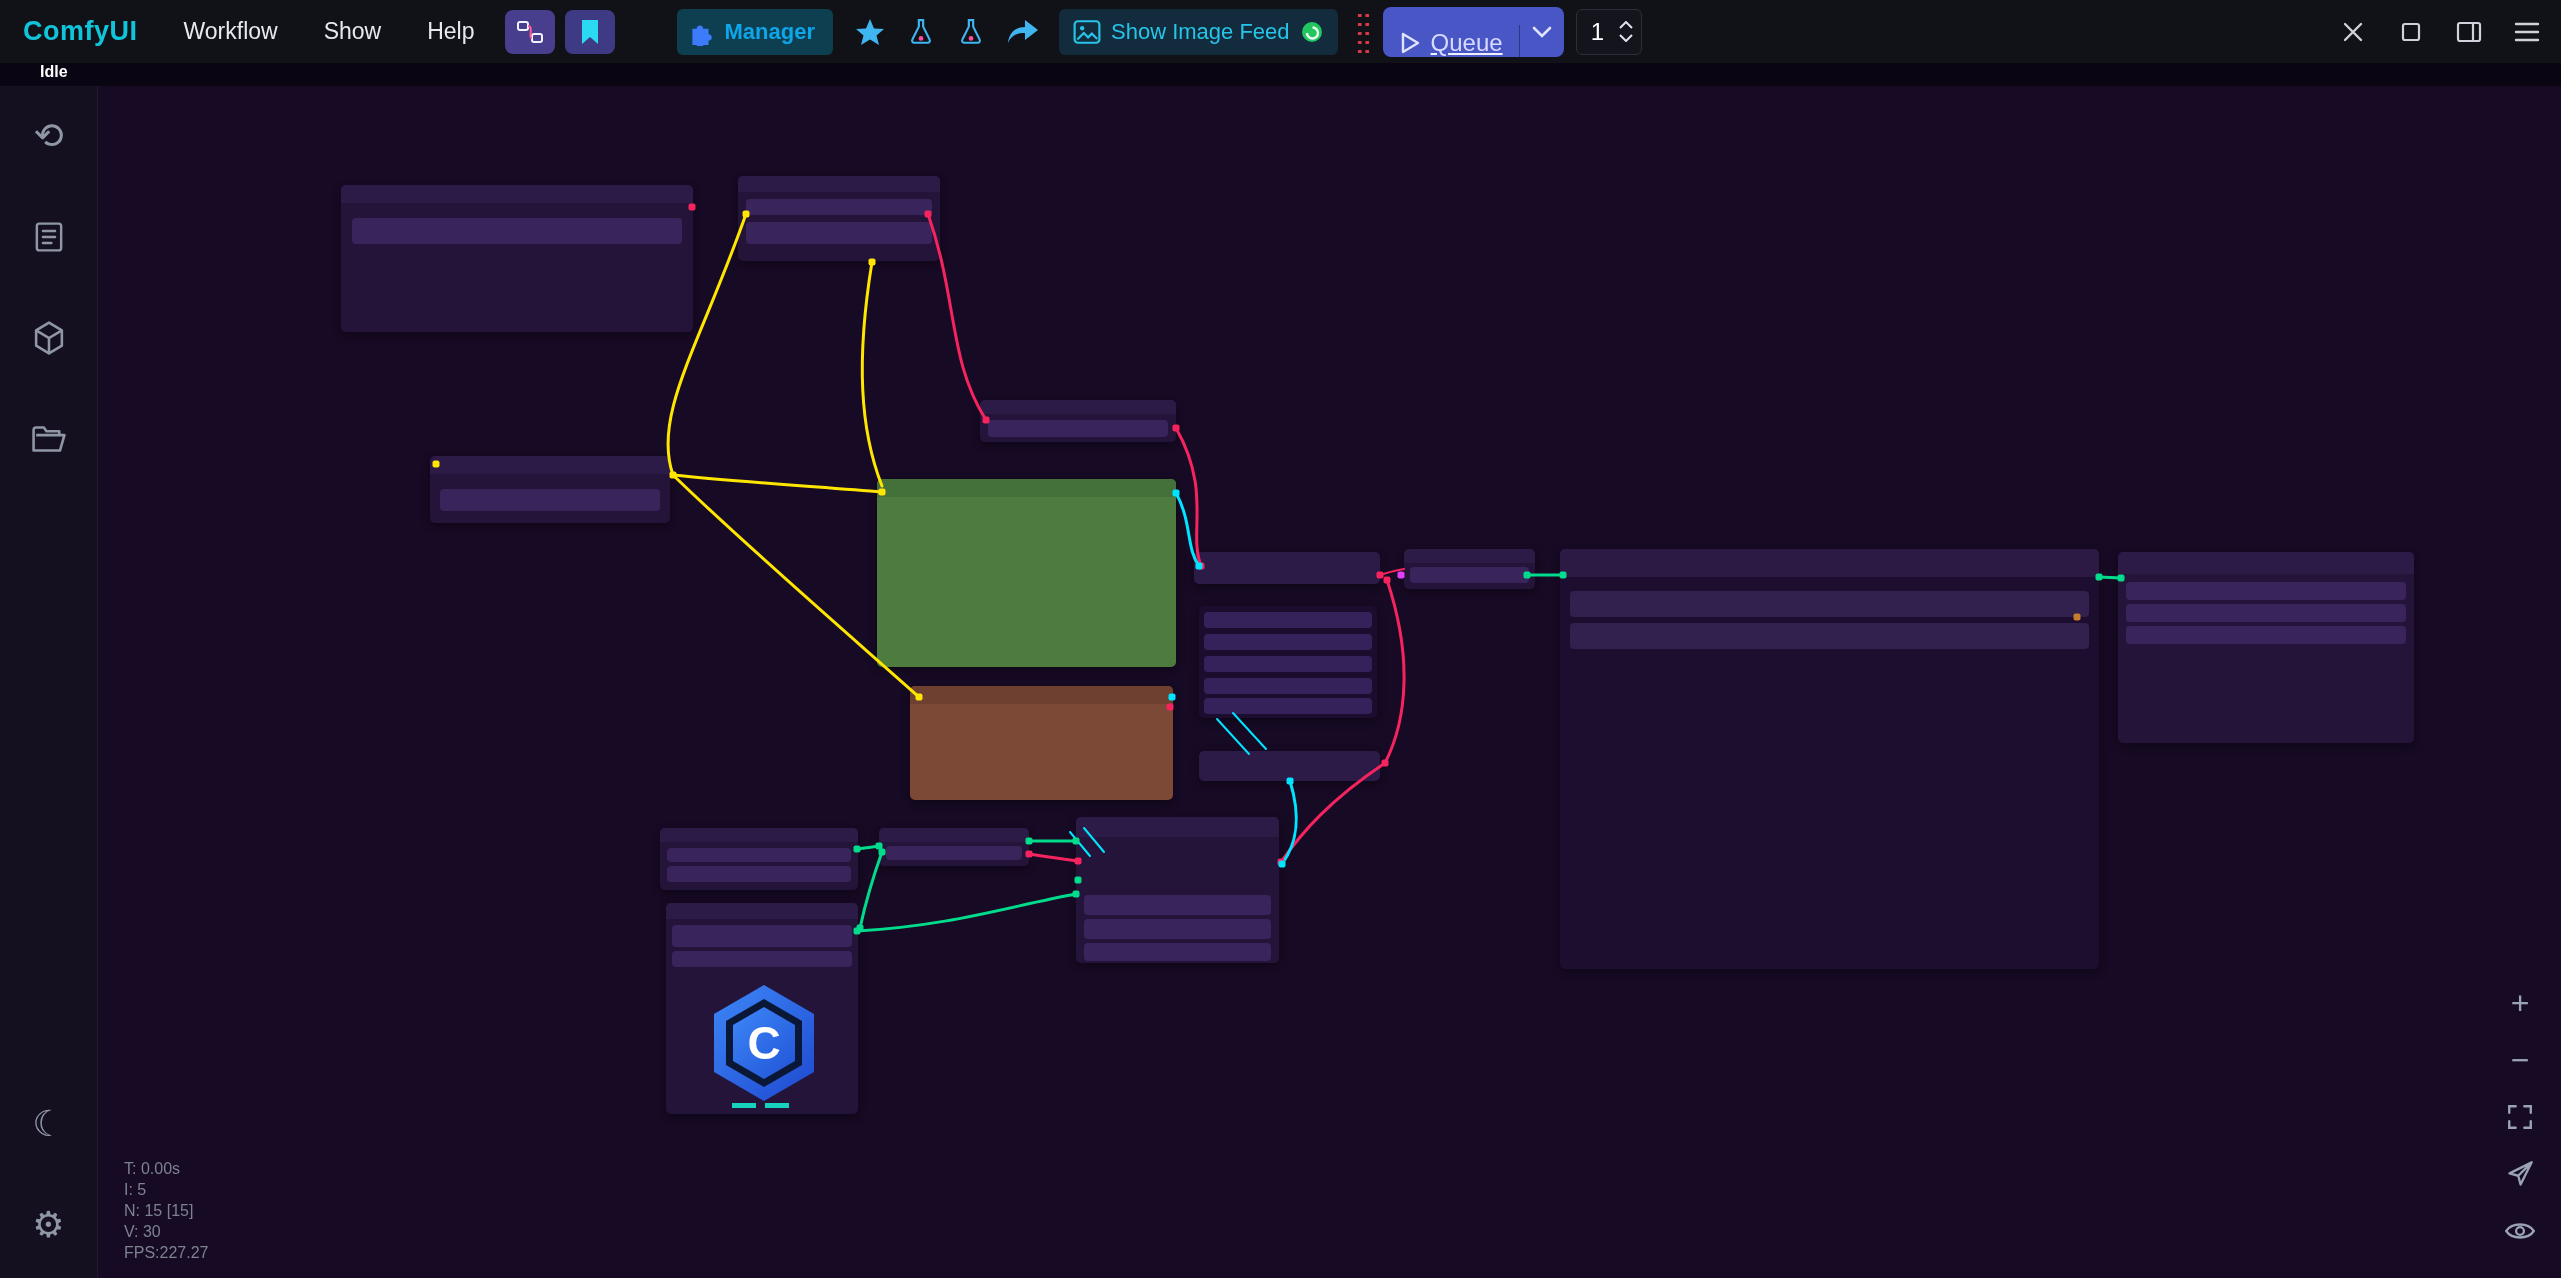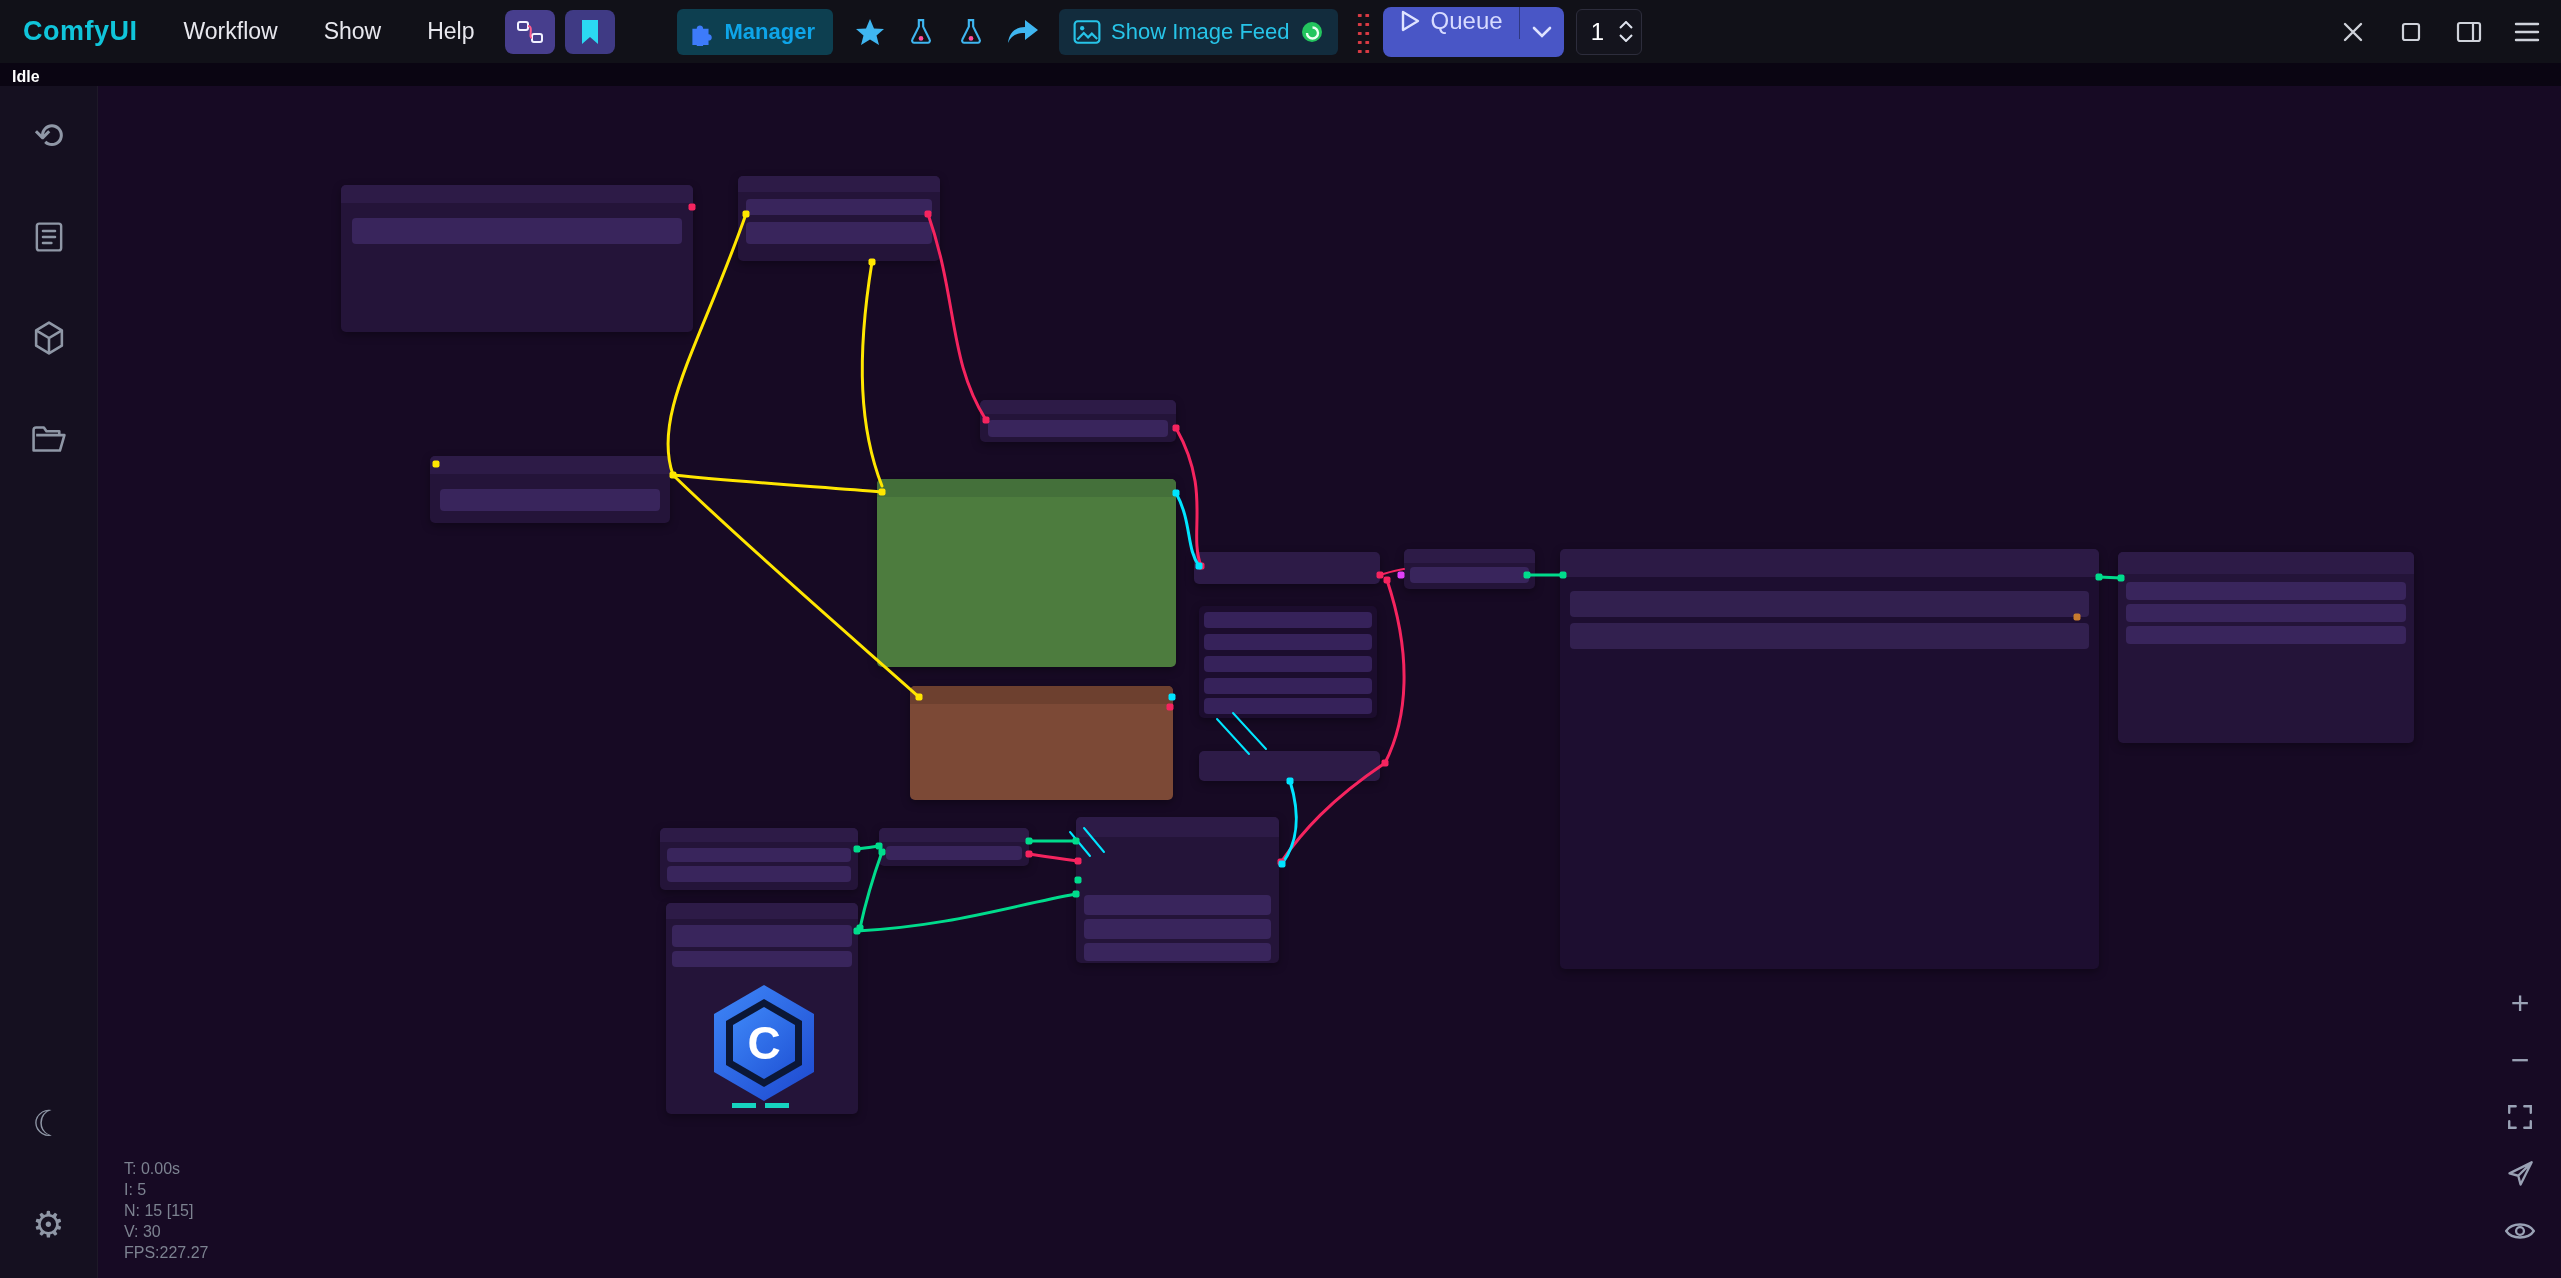--- a/index.html
+++ b/index.html
@@ -17,35 +17,35 @@
   .icon-btn.second { margin-left:10px; background:#3f3a84; }
   .tb-stats { display:flex; gap:78px; margin-left:34px; }
   .tb-stat { font-size:22px; color:#00c9f2; white-space:nowrap; }
   .manager-btn { margin-left:62px; height:46px; padding:0 18px 0 10px; border-radius:6px; background:#0d3f50;
                  display:flex; align-items:center; gap:10px; font-size:22px; font-weight:bold; color:#0ea5e9; }
   .tb-icons { display:flex; align-items:center; gap:22px; margin-left:22px; }
   .feed-btn { margin-left:20px; height:46px; padding:0 14px; border-radius:6px; background:#122c3d;
               display:flex; align-items:center; gap:10px; font-size:22px; color:#27c4e8; white-space:nowrap; }
   .drag-dots { width:15px; height:42px; margin-left:18px;
                background:radial-gradient(circle, #d93a43 1.7px, transparent 2px); background-size:7.5px 9px; }
-  .queue-btn { margin-left:12px; height:50px; border-radius:8px; background:#4956c6; display:flex; align-items:flex-start;
-               color:#eef0ff; overflow:hidden; }
+  .queue-btn { margin-left:12px; height:50px; border-radius:8px; background:#4956c6; display:flex; align-items:flex-end;
+               color:#eef0ff; overflow:hidden;text-decoration:underline; }
   .queue-main { display:flex; align-items:center; gap:10px; padding:0 16px; font-size:24px; color:#d7dbff; }
   .queue-divider { width:1px; height:32px; background:rgba(0,0,0,.35); }
   .queue-chevron { width:44px; height:100%; display:flex; align-items:center; justify-content:center; }
   .count-box { margin-left:12px; width:66px; height:46px; background:#14141d; border:1px solid #2d2d3c; border-radius:6px;
                display:flex; align-items:center; }
   .count-val { flex:1; padding-left:14px; font-size:24px; color:#fff; }
   .count-spin { display:flex; flex-direction:column; gap:5px; padding-right:8px; }
   .win-icons { margin-left:auto; margin-right:14px; display:flex; align-items:center; gap:18px; }
   .win-icons > div { width:40px; height:40px; display:flex; align-items:center; justify-content:center; }
 
   
   .statusbar { position:absolute; left:0; top:63px; width:2561px; height:23px; background:#0a0512;
-               display:flex; align-items:flex-end; z-index:30; }
+               display:flex; align-items:flex-start; z-index:30;padding-left:28px; }
   .statusbar span { margin-left:12px; font-size:16px; font-weight:bold; color:#ffffff; }
 
   
   .sidebar { position:absolute; left:0; top:86px; width:98px; height:1192px; background:#151020;
              border-right:1px solid rgba(255,255,255,.04); display:flex; flex-direction:column; align-items:center;
              padding:30px 0 33px 0; gap:61px; z-index:20; }
   .side-item { width:40px; height:40px; display:flex; align-items:center; justify-content:center; color:#8f97a6; }
   .side-item.glyph { font-size:36px; line-height:1; }
   .side-item.push { margin-top:auto; }
 

